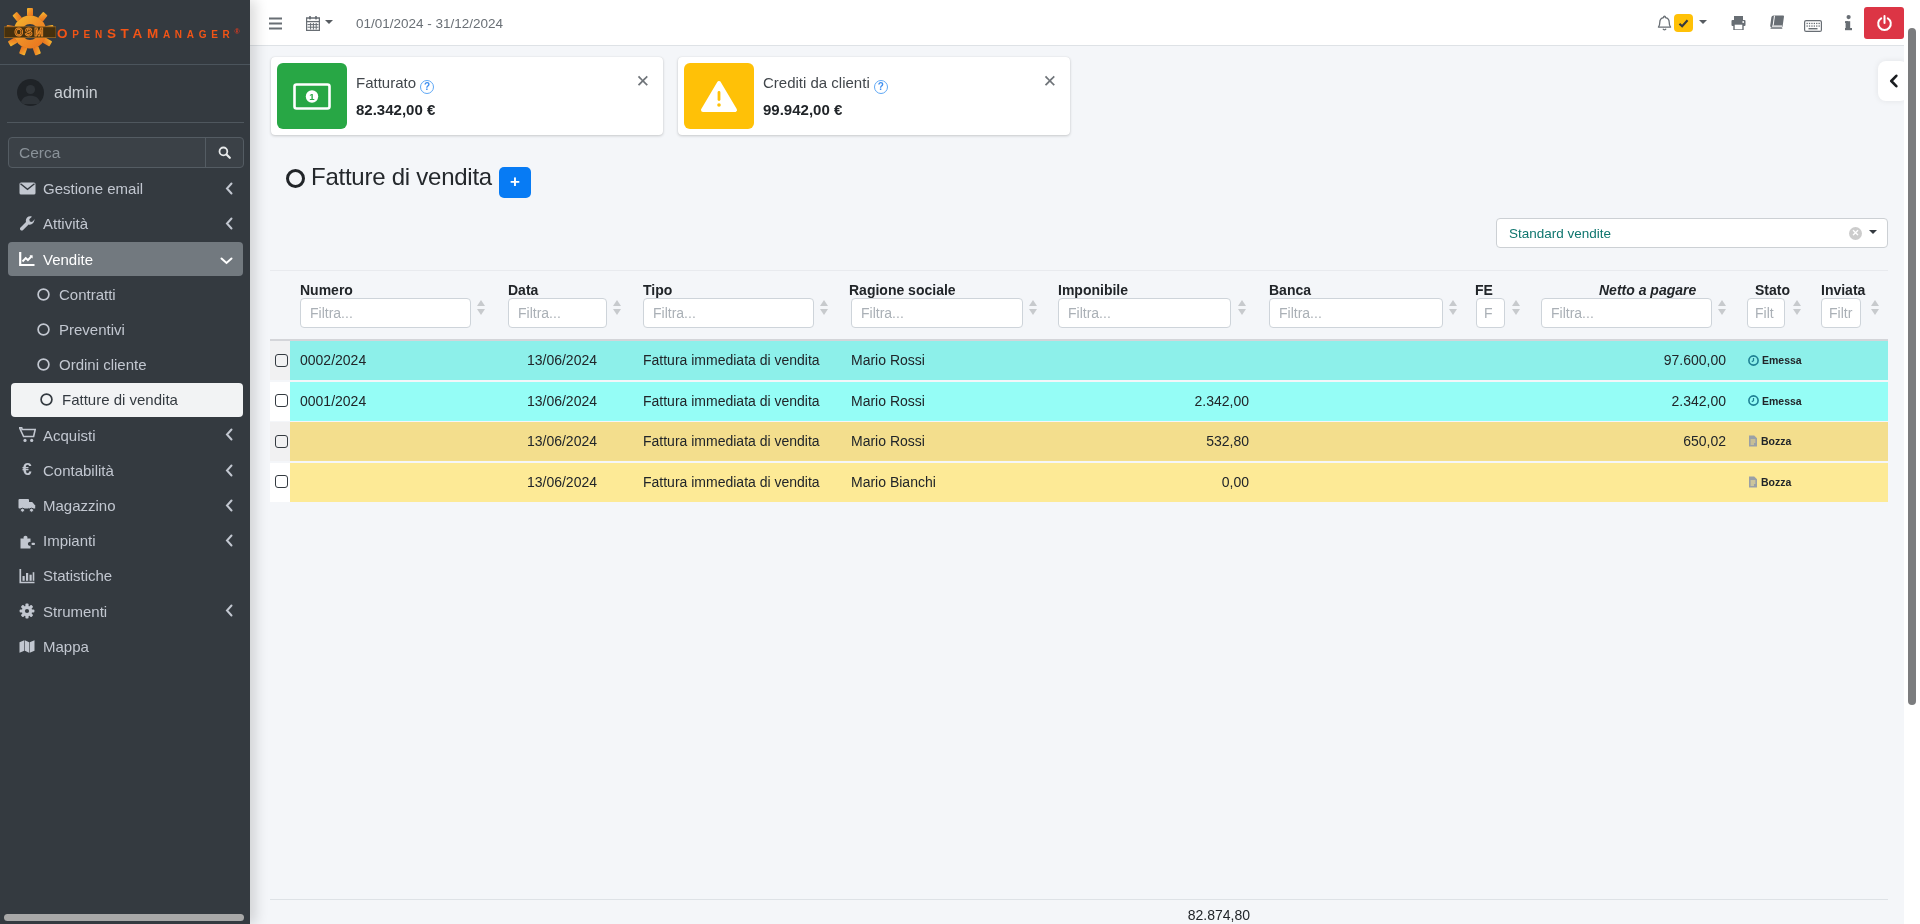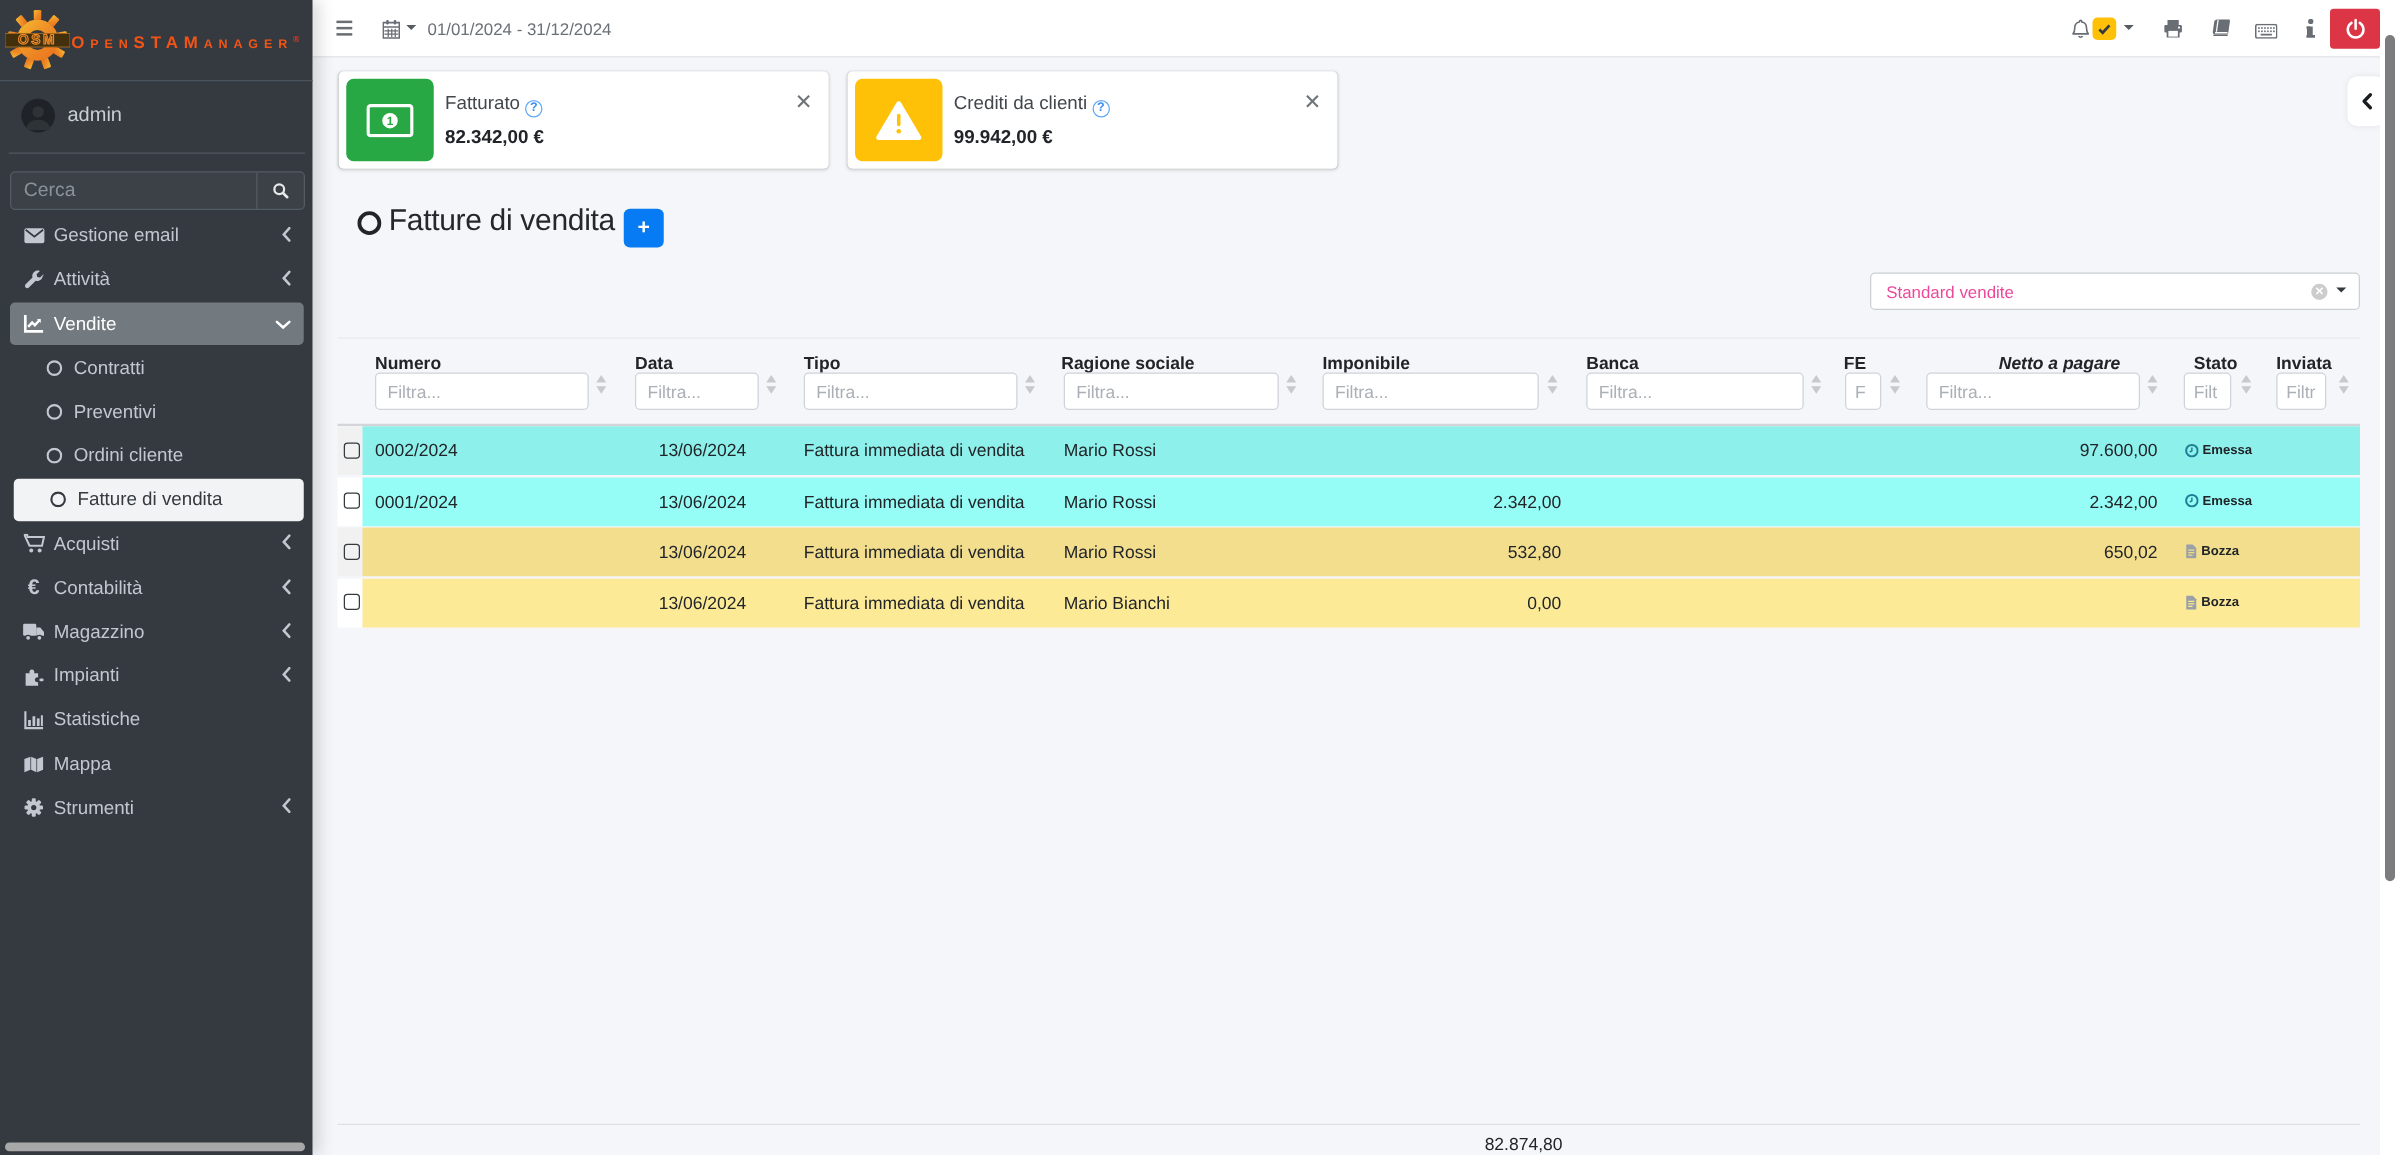--- a/index.html
+++ b/index.html
@@ -23,37 +23,37 @@
 #menu{position:absolute;top:172px;left:0;width:250px;}
 .mi{height:33.5px;margin:0 7px 1.7px 8px;border-radius:4px;display:flex;align-items:center;padding-left:9px;position:relative;color:#c2c7d0;font-size:15px;}
 .mi .ic{width:20px;height:17px;margin-right:6px;display:flex;align-items:center;justify-content:center;flex-shrink:0;}
 .mi .ch{position:absolute;right:10px;top:9px;}
 .mi.act{background:#72797f;color:#fff;}
 .sub .ic{margin-left:16px;}
 .sub.act2{background:#f2f3f4;color:#343a40;margin-left:11px;}
 #hscroll{position:absolute;left:4px;bottom:3px;width:240px;height:7px;border-radius:4px;background:#a8a8a8;}
 
 #navbar{position:absolute;left:250px;top:0;width:1670px;height:46px;background:#fff;border-bottom:1px solid #dee2e6;z-index:5;}
-#dater{position:absolute;left:92px;top:16px;font-size:13.5px;color:#6a7076;}
+#dater{position:absolute;left:106px;top:16px;font-size:13.5px;color:#6a7076;}
 #pwr{position:absolute;right:16px;top:7px;width:40px;height:32px;background:#dc3545;border-radius:3px;display:flex;align-items:center;justify-content:center;}
 #chk{position:absolute;width:19px;height:18px;background:#ffc107;border-radius:4px;display:flex;align-items:center;justify-content:center;}
 .caret{width:0;height:0;border-left:4px solid transparent;border-right:4px solid transparent;border-top:4.5px solid #575c61;display:inline-block;}
 
 #main{position:absolute;left:250px;top:46px;width:1654px;height:878px;}
 .card{position:absolute;background:#fff;border-radius:4px;box-shadow:0 0 1px rgba(0,0,0,.12),0 1px 3px rgba(0,0,0,.18);height:78px;width:392px;top:11px;}
 .ibox{position:absolute;left:6px;top:6px;width:70px;height:66px;border-radius:6px;display:flex;align-items:center;justify-content:center;}
 .card .t1{position:absolute;left:85px;top:17px;font-size:15px;color:#42474c;}
 .card .t2{position:absolute;left:85px;top:44px;font-size:15px;font-weight:bold;color:#212529;}
 .card .x{position:absolute;right:13px;top:16px;font-size:17px;color:#6f7479;line-height:1;}
 .q{display:inline-block;width:14px;height:14px;border:1.5px solid #5fa8f5;border-radius:50%;color:#3d8ef0;font-size:10px;font-weight:bold;text-align:center;line-height:11px;vertical-align:-2px;margin-left:4px;}
 #title{position:absolute;left:61px;top:117px;font-size:24px;letter-spacing:-0.25px;color:#24282c;}
 #tcirc{position:absolute;left:36px;top:123px;width:19px;height:19px;border:3px solid #212529;border-radius:50%;}
 #plus{position:absolute;left:249px;top:121px;width:32px;height:31px;background:#077bf4;border-radius:5px;color:#fff;font-size:17px;font-weight:bold;text-align:center;line-height:30px;}
 #sel{position:absolute;left:1246px;top:172px;width:392px;height:30px;background:#fff;border:1px solid #ccd0d4;border-radius:4px;}
-#sel .tx{position:absolute;left:12px;top:7px;font-size:13.5px;color:#ec4899;}
+#sel .tx{position:absolute;left:12px;top:7px;font-size:13.5px;color:#0f766e;}
 #sel .clr{position:absolute;right:25px;top:8px;width:13px;height:13px;border-radius:50%;background:#ccc;color:#fff;font-size:9px;text-align:center;line-height:13px;font-weight:bold;}
 #sel .crt{position:absolute;right:10px;top:11px;}
 
 .hl{position:absolute;top:236px;font-size:14px;font-weight:bold;color:#212529;white-space:nowrap;}
 .fi{position:absolute;top:252px;height:30px;border:1px solid #ced4da;border-radius:4px;background:#fff;font-family:"Liberation Sans",sans-serif;font-size:14px;color:#495057;padding-left:9px;outline:none;}
 .fi::placeholder{color:#aab0b6;}
 .sa{position:absolute;width:0;height:0;border-left:4.5px solid transparent;border-right:4.5px solid transparent;}
 .sau{top:254px;border-bottom:6px solid #c7cacd;}
 .sad{top:263px;border-top:6px solid #c7cacd;}
 #hline{position:absolute;left:20px;top:293px;width:1618px;height:1.5px;background:#d4d5d9;}#hline2{position:absolute;left:20px;top:294.5px;width:1618px;height:1px;background:#fafbfc;}
@@ -202,44 +202,44 @@
     <div class="mi"><span class="ic">
           <svg width="16" height="16" viewBox="0 0 16 16">
             <path d="M1.3 1v13.5H15.5" stroke="#c2c7d0" stroke-width="1.7" fill="none"></path>
             <rect x="3.5" y="8" width="2.2" height="4.8" fill="#c2c7d0"></rect>
             <rect x="7" y="5" width="2.2" height="7.8" fill="#c2c7d0"></rect>
             <rect x="10.5" y="6.7" width="2.2" height="6.1" fill="#c2c7d0"></rect>
             <rect x="13.7" y="4.2" width="1.6" height="8.6" fill="#c2c7d0"></rect>
           </svg>
         </span>Statistiche</div>
     <div class="mi"><span class="ic">
-          <svg width="16" height="15" viewBox="0 0 16 15">
-            <path d="M0.5 3.2 5.3 1.3v10.5L0.5 13.7z" fill="#c2c7d0"></path>
-            <path d="M5.9 1.3l4.2 1.9v10.5L5.9 11.8z" fill="#c2c7d0"></path>
-            <path d="M10.7 3.2 15.5 1.3v10.5l-4.8 1.9z" fill="#c2c7d0"></path>
-          </svg>
-        </span>Mappa</div>
-    <div class="mi"><span class="ic">
           <svg width="16" height="16" viewBox="0 0 16 16">
             <g fill="#c2c7d0">
               <circle cx="8" cy="8" r="5.2"></circle>
               <rect x="6.4" y="0.6" width="3.2" height="3.4" rx="1"></rect>
               <rect x="6.4" y="0.6" width="3.2" height="3.4" rx="1" transform="rotate(45 8 8)"></rect>
               <rect x="6.4" y="0.6" width="3.2" height="3.4" rx="1" transform="rotate(90 8 8)"></rect>
               <rect x="6.4" y="0.6" width="3.2" height="3.4" rx="1" transform="rotate(135 8 8)"></rect>
               <rect x="6.4" y="0.6" width="3.2" height="3.4" rx="1" transform="rotate(180 8 8)"></rect>
               <rect x="6.4" y="0.6" width="3.2" height="3.4" rx="1" transform="rotate(225 8 8)"></rect>
               <rect x="6.4" y="0.6" width="3.2" height="3.4" rx="1" transform="rotate(270 8 8)"></rect>
               <rect x="6.4" y="0.6" width="3.2" height="3.4" rx="1" transform="rotate(315 8 8)"></rect>
             </g>
             <circle cx="8" cy="8" r="2.1" fill="#343a40"></circle>
           </svg>
         </span>Strumenti<span class="ch"><svg width="8" height="13" viewBox="0 0 8 13">
             <path d="M6.5 1.5 2 6.5l4.5 5" stroke="#c2c7d0" stroke-width="2" fill="none" stroke-linecap="round"></path>
           </svg></span></div>
+    <div class="mi"><span class="ic">
+          <svg width="16" height="15" viewBox="0 0 16 15">
+            <path d="M0.5 3.2 5.3 1.3v10.5L0.5 13.7z" fill="#c2c7d0"></path>
+            <path d="M5.9 1.3l4.2 1.9v10.5L5.9 11.8z" fill="#c2c7d0"></path>
+            <path d="M10.7 3.2 15.5 1.3v10.5l-4.8 1.9z" fill="#c2c7d0"></path>
+          </svg>
+        </span>Mappa</div>
   </div>
   <div id="hscroll"></div>
 </div>
 <div id="navbar">
   <span class="a" style="left:19px;top:16px;"><svg width="13" height="13" viewBox="0 0 13 13">
         <g fill="#686e74">
           <rect x="0" y="0.5" width="13" height="2"></rect>
           <rect x="0" y="5.5" width="13" height="2"></rect>
           <rect x="0" y="10.5" width="13" height="2"></rect>
         </g>

